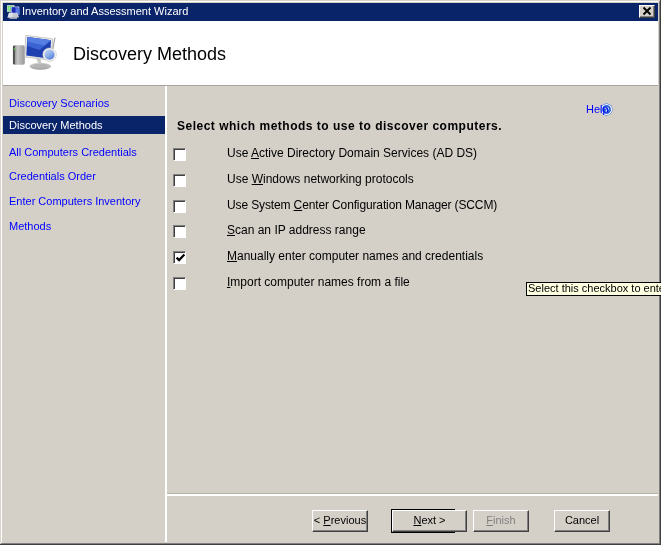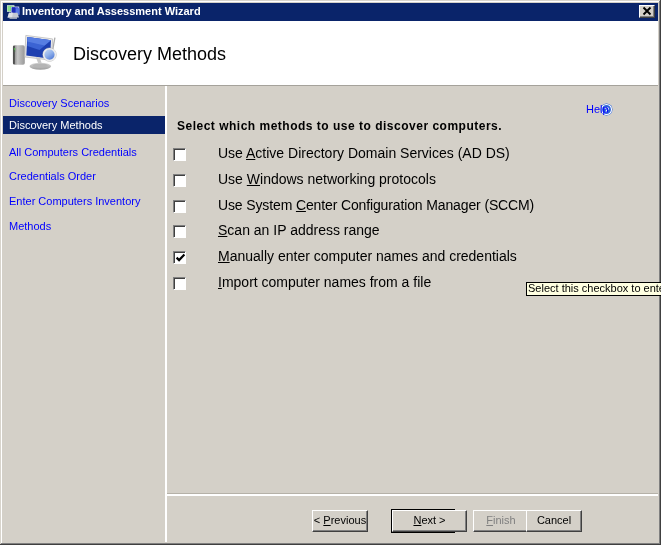--- a/index.html
+++ b/index.html
@@ -10,21 +10,21 @@
 #b-top1{left:0;top:0;width:661px;height:1px;background:#d8d4cc;}
 #b-left1{left:0;top:0;width:1px;height:545px;background:#d8d4cc;}
 #b-top2{left:1px;top:1px;width:659px;height:1px;background:#fff;}
 #b-left2{left:1px;top:1px;width:1px;height:543px;background:#fff;}
 #b-right1{left:660px;top:0;width:1px;height:545px;background:#404040;}
 #b-bot1{left:0;top:544px;width:661px;height:1px;background:#404040;}
 #b-right2{left:659px;top:1px;width:1px;height:543px;background:#808080;}
 #b-bot2{left:1px;top:543px;width:659px;height:1px;background:#808080;}
 
 #titlebar{left:3px;top:3px;width:655px;height:18px;background:#0a246a;}
-#titletext{left:22px;top:5px;font-size:11px;font-weight:bold;color:#fff;
+#titletext{left:22px;top:5px;font-size:11px;font-weight:normal;color:#fff;
   line-height:13px;white-space:nowrap;text-align:right;}
 #closebtn{left:639px;top:5px;width:16px;height:13px;background:#d4d0c8;
   border-top:1px solid #fff;border-left:1px solid #fff;
   border-right:1px solid #404040;border-bottom:1px solid #404040;
   box-shadow:inset -1px -1px 0 #808080;box-sizing:border-box;}
 
 #header{left:3px;top:21px;width:655px;height:64px;background:#fff;}
 #hline{left:3px;top:85px;width:655px;height:1px;background:#a5a29b;}
 #headtitle{left:73px;top:44px;font-size:18px;color:#000;line-height:20px;
   white-space:nowrap;}
@@ -34,39 +34,39 @@
 #navsel{left:3px;top:116px;width:162px;height:18px;background:#0a246a;}
 #navseltext{left:9px;top:119px;font-size:11px;line-height:12px;color:#fff;white-space:nowrap;}
 
 #helptext{left:586px;top:103px;font-size:11px;line-height:12px;color:#0000ff;}
 #heading{left:177px;top:120px;font-size:12px;font-weight:bold;line-height:13px;
   color:#000;white-space:nowrap;letter-spacing:0.5px;text-align:right;}
 .cb{left:173px;width:13px;height:13px;background:#fff;box-sizing:border-box;
   border-top:1px solid #808080;border-left:1px solid #808080;
   border-right:1px solid #fff;border-bottom:1px solid #fff;
   box-shadow:inset 1px 1px 0 #404040;}
-.cblabel{left:182px;font-size:14px;line-height:12px;color:#000;white-space:nowrap;padding-left:36px;}
+.cblabel{left:191px;font-size:12px;line-height:12px;color:#000;white-space:nowrap;padding-left:36px;}
 
 #tooltip{left:526px;top:282px;width:140px;height:14px;background:#ffffe1;
   border:1px solid #000;box-sizing:border-box;}
 #tooltiptext{left:528px;top:283px;font-size:11px;line-height:11px;color:#000;white-space:nowrap;}
 
 #btnline1{left:167px;top:493px;width:491px;height:1px;background:#b5b1a8;}
 #btnline2{left:167px;top:494px;width:491px;height:2px;background:#fff;}
 .btn{width:56px;height:22px;background:#d4d0c8;box-sizing:border-box;
   border-top:1px solid #fff;border-left:1px solid #fff;
   border-right:1px solid #404040;border-bottom:1px solid #404040;
   box-shadow:inset -1px -1px 0 #808080;
   font-size:11px;color:#000;text-align:center;line-height:19px;}
 #btn-prev{left:312px;top:510px;}
 #nextframe{left:391px;top:509px;width:64px;height:24px;border:1px solid #000;
   box-sizing:border-box;background:#d4d0c8;}
 #btn-next{left:0;top:0;width:75px;height:22px;}
 #btn-finish{left:473px;top:510px;color:#808080;}
-#btn-cancel{left:526px;top:510px;}
+#btn-cancel{left:554px;top:510px;}
 u{text-decoration:underline;}
 </style>
 </head>
 <body>
 <div class="abs" id="b-top1"></div>
 <div class="abs" id="b-left1"></div>
 <div class="abs" id="b-top2"></div>
 <div class="abs" id="b-left2"></div>
 <div class="abs" id="b-right1"></div>
 <div class="abs" id="b-bot1"></div>

